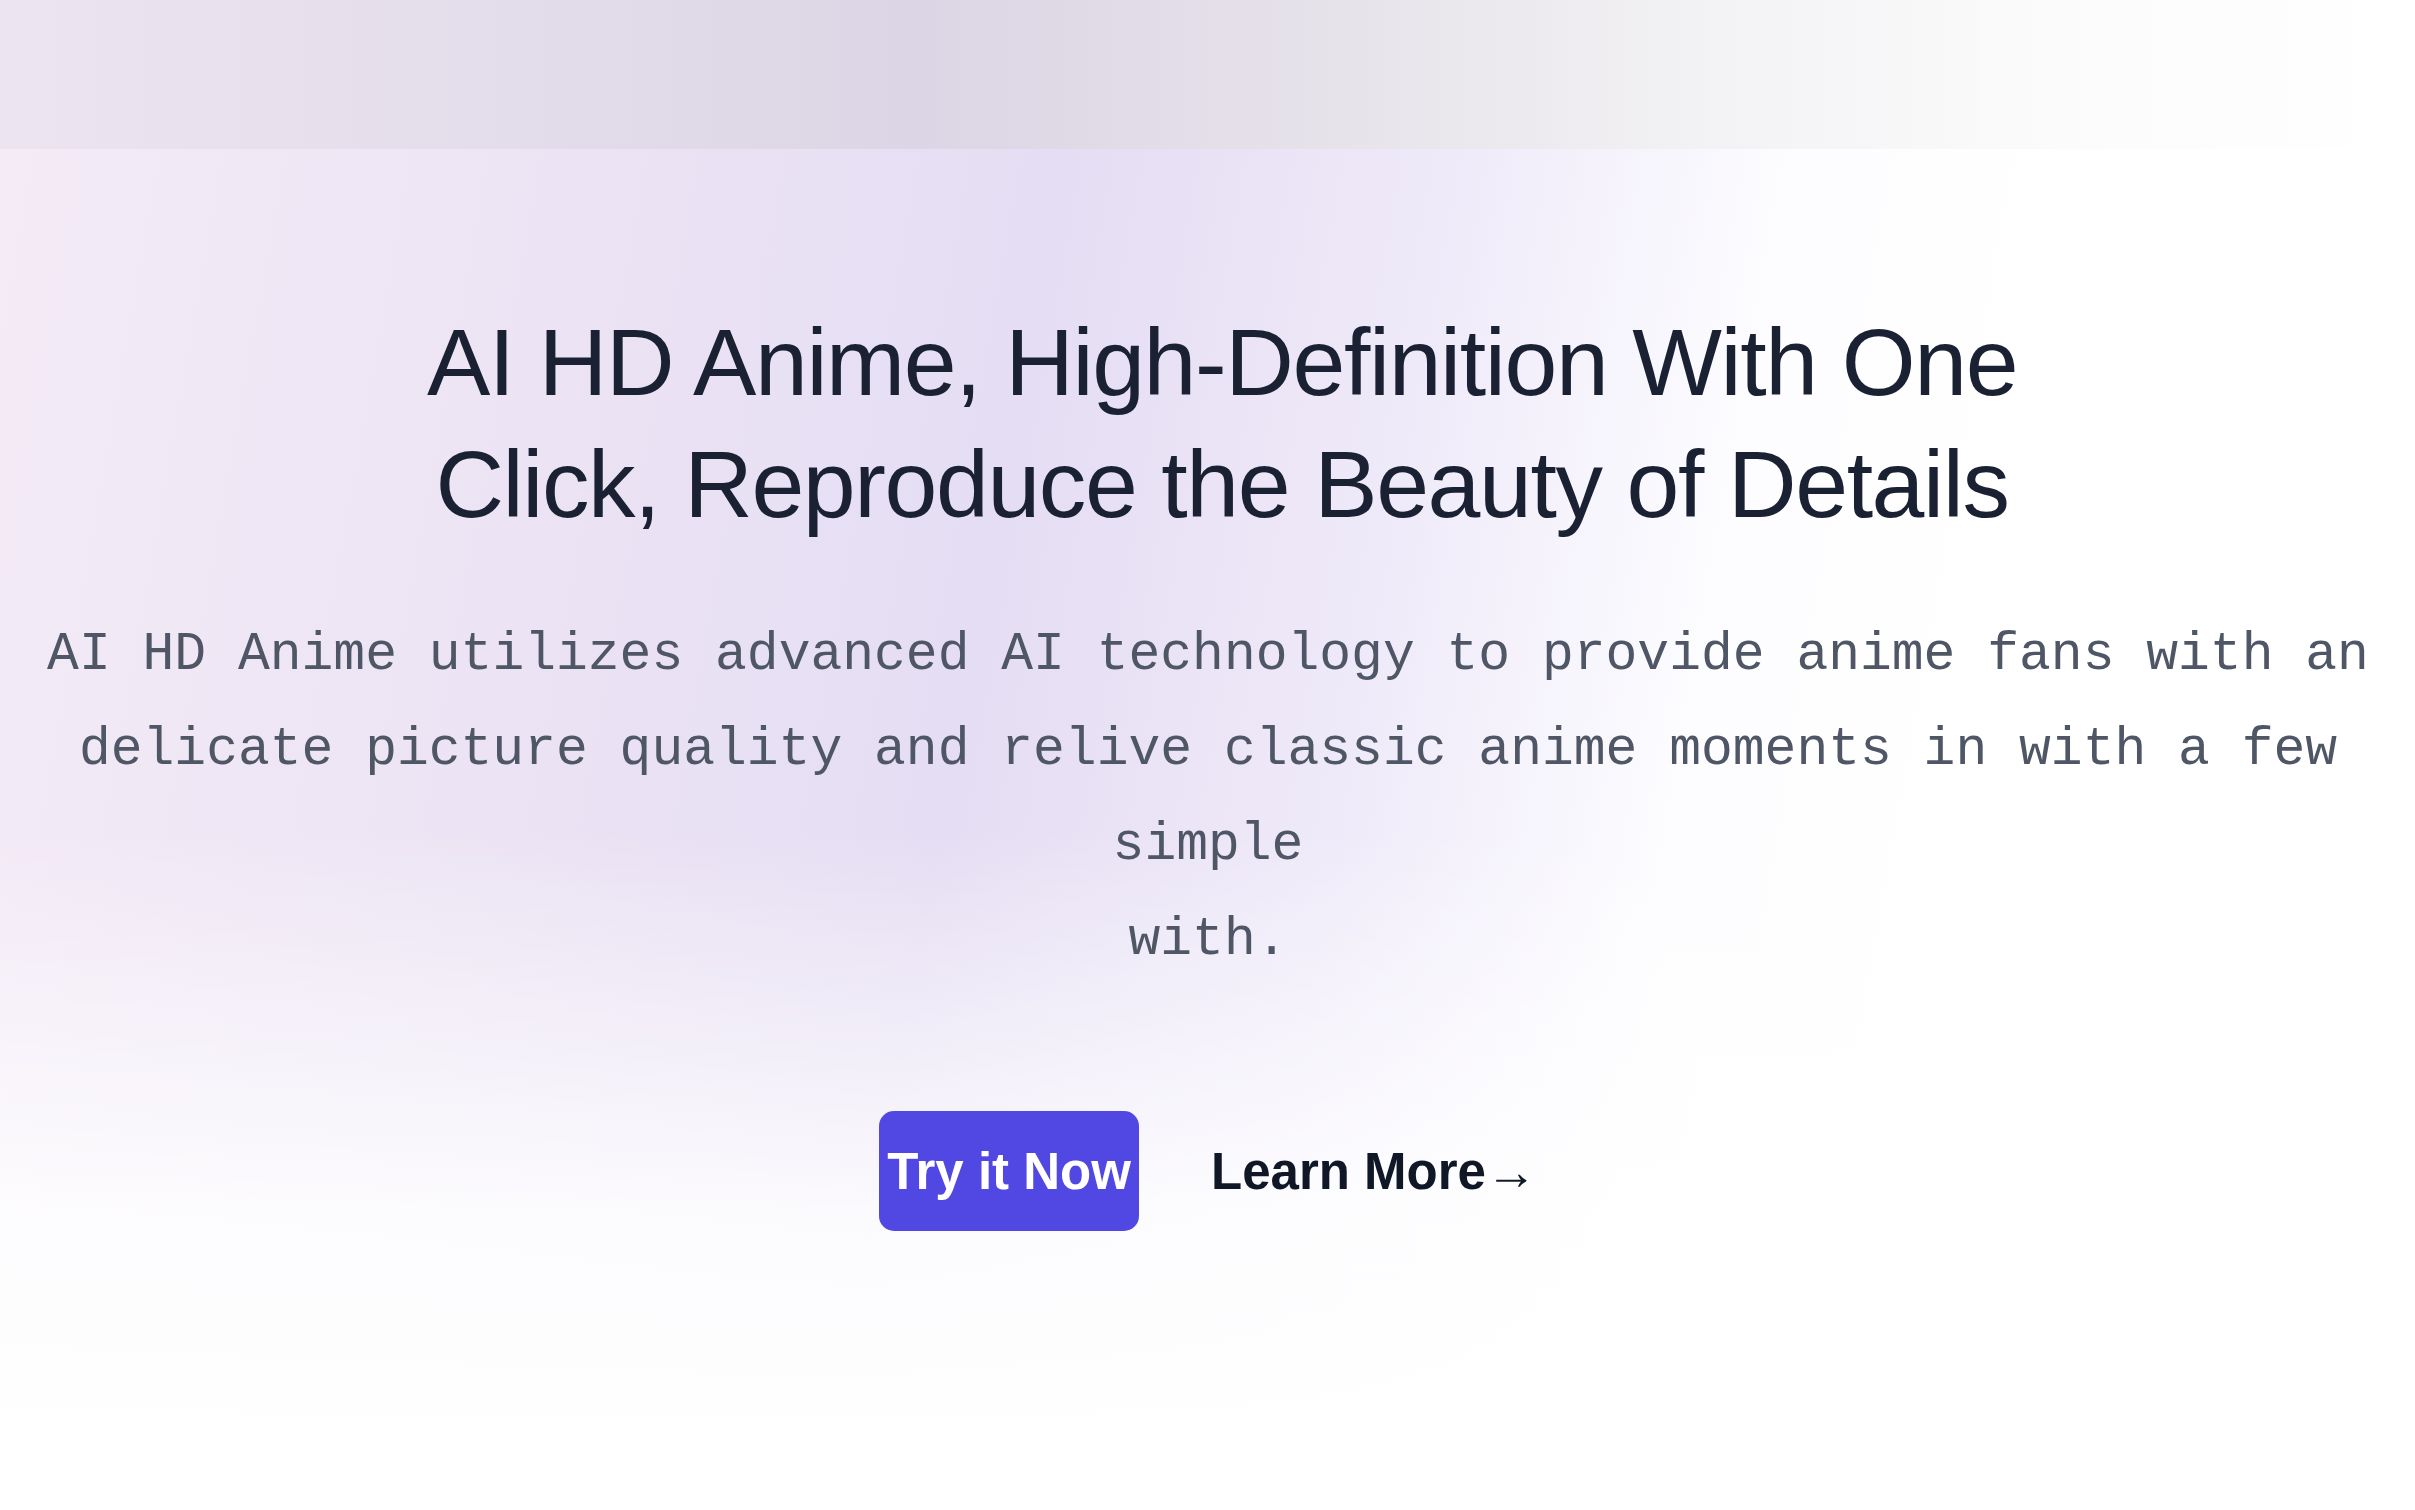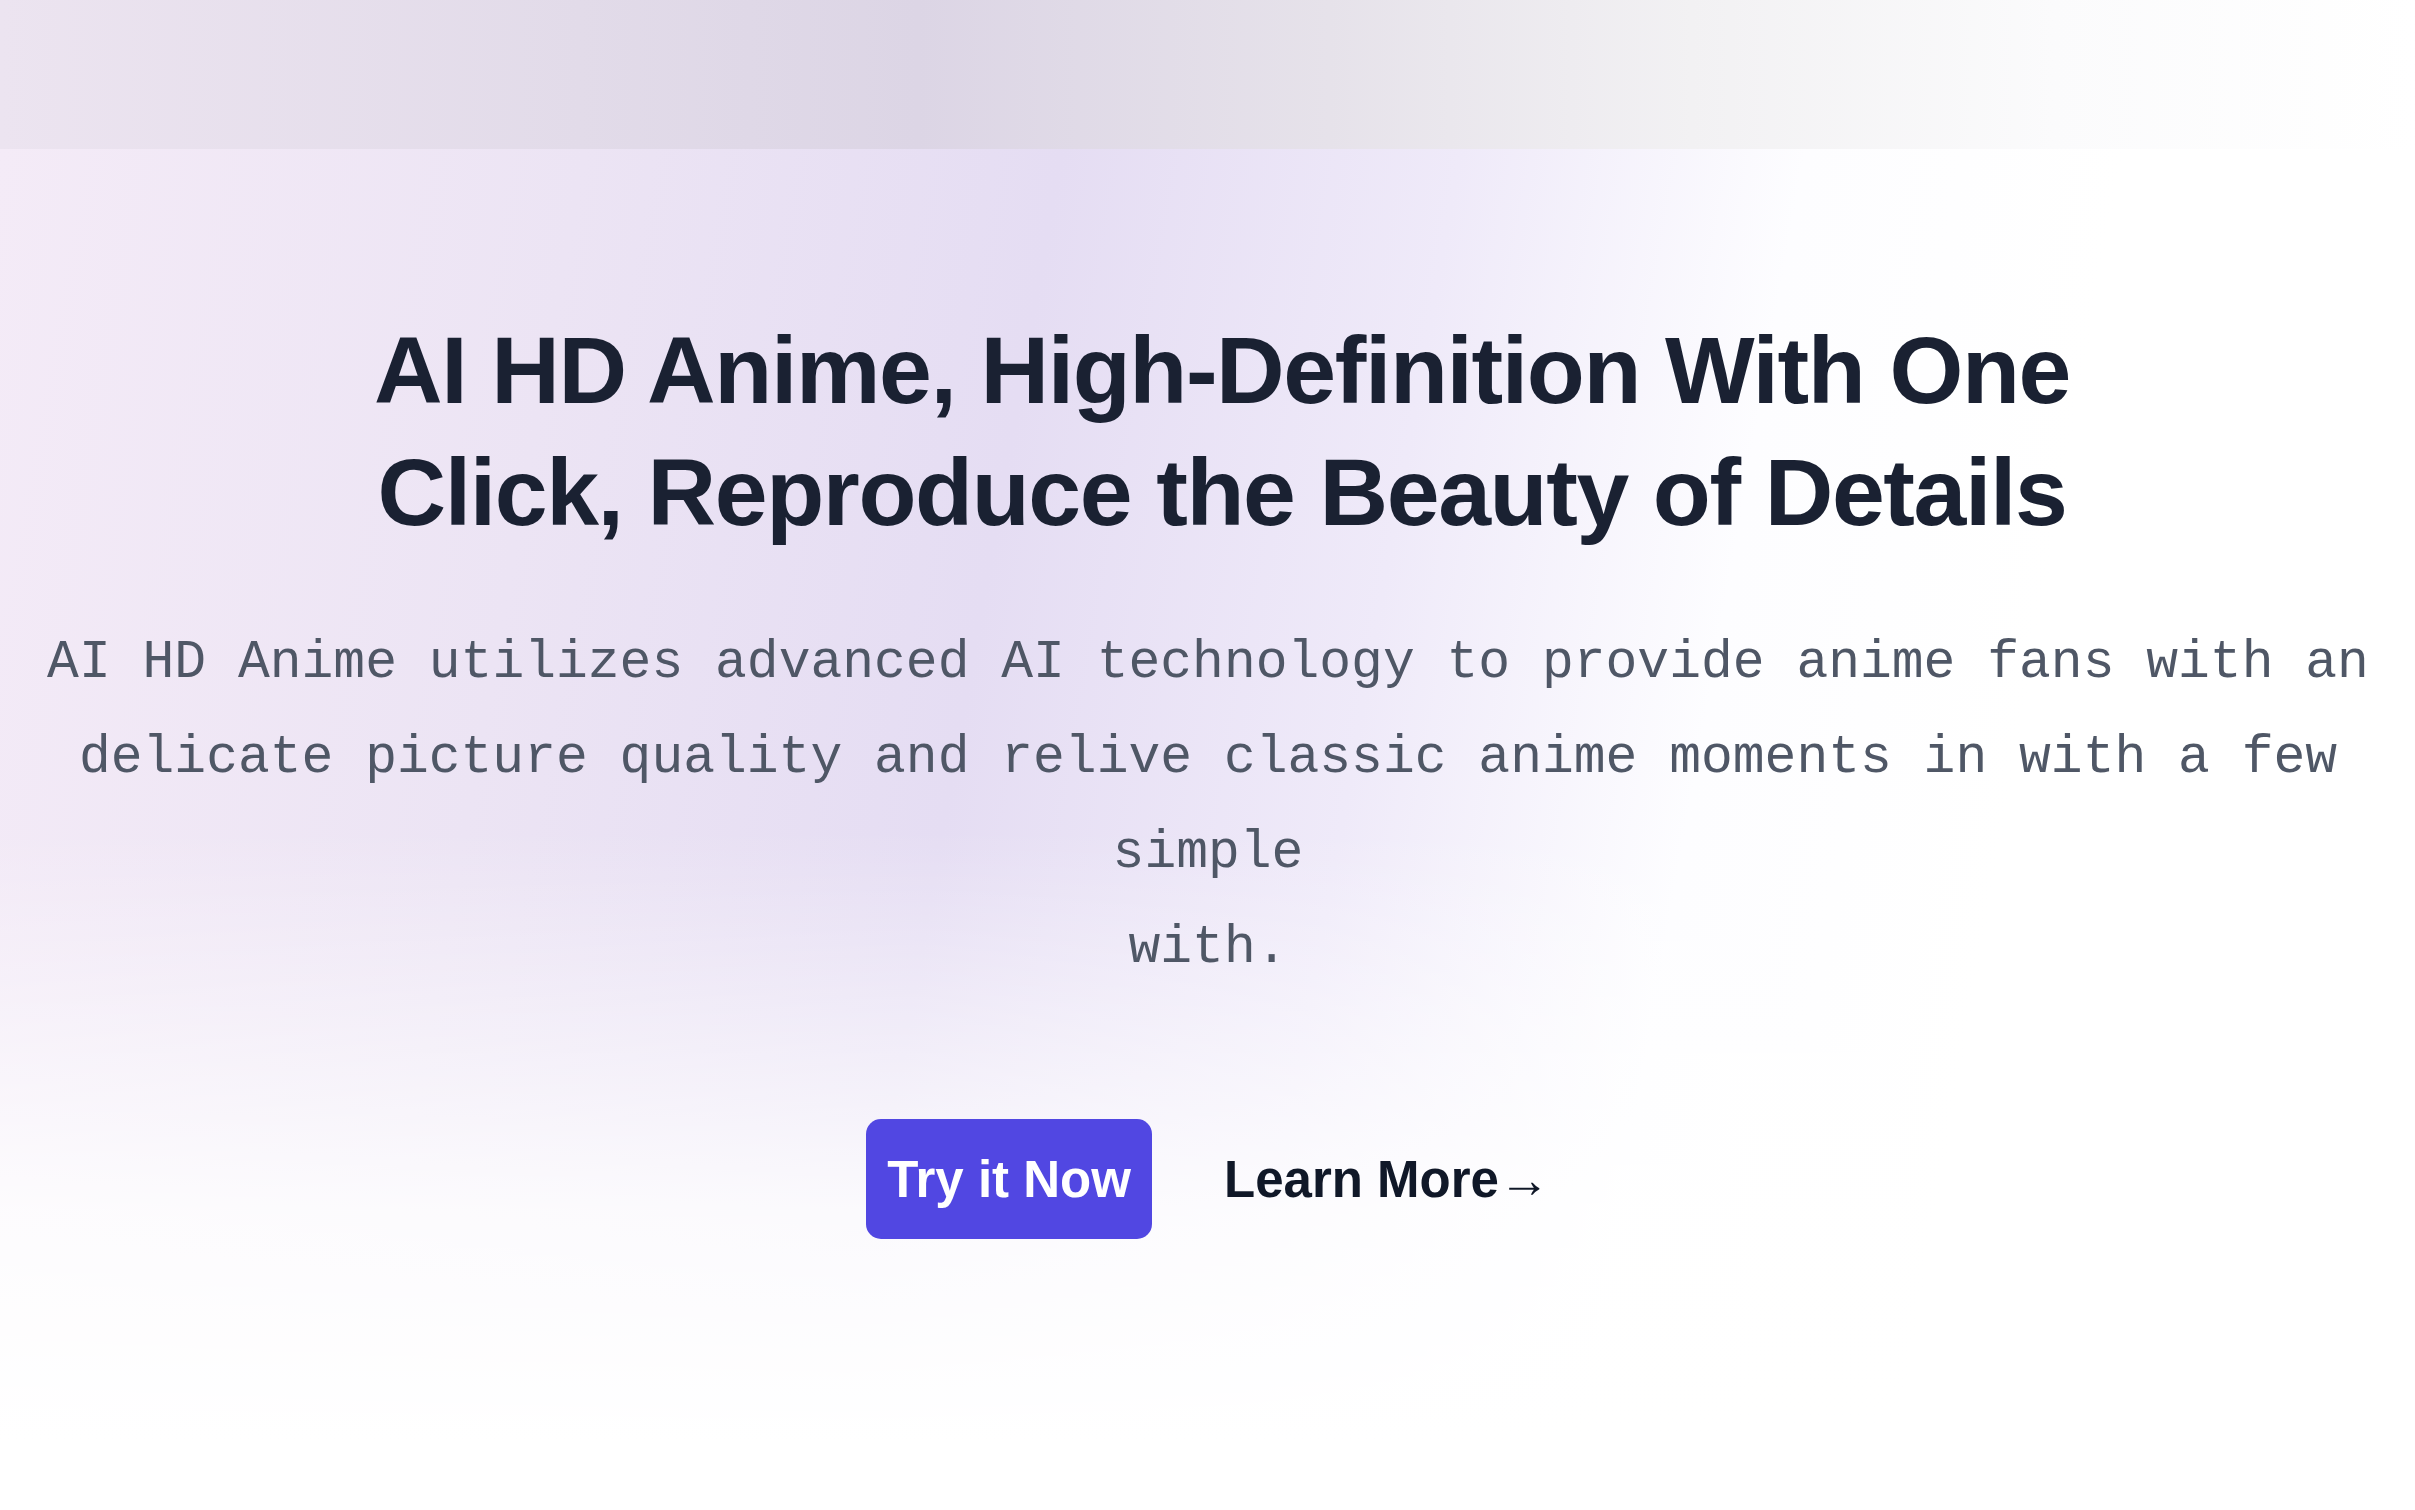--- a/index.html
+++ b/index.html
@@ -46,24 +46,24 @@
         #ffffff 95%),
       linear-gradient(100deg,
         #f4ebf7 0%,
         #ece4f4 22%,
         #e5ddf3 40%,
         #efeaf9 55%,
         #fdfdff 68%,
         #ffffff 80%);
   }
   .hero h1 {
-    margin: 8px;
+    margin: 0;
     font-size: 95px;
     line-height: 122px;
-    font-weight: 700;
+    font-weight: 400;
     letter-spacing: -1.4px;
     color: #1a2132;
     padding-left: 28px;
   }
   .hero h1 .hline { display: block; }
   .hero .desc {
     margin: 63px auto 0 auto;
     font-size: 53px;
     line-height: 95px;
     font-weight: 400;
@@ -71,21 +71,21 @@
   }
   .hero .desc .pline { display: block; font-family: Liberation Mono, monospace; }
   .cta-row {
     margin-top: 123px;
     display: flex;
     justify-content: center;
     align-items: center;
     gap: 72px;
   }
   .btn-primary {
-    width: 286px;
+    width: 260px;
     height: 120px;
     border: none;
     border-radius: 15px;
     background: #5147e2;
     color: #ffffff;
     font-family: "Liberation Sans", "DejaVu Sans", sans-serif;
     font-size: 51px;
     font-weight: 700;
     cursor: pointer;
     display: flex;

